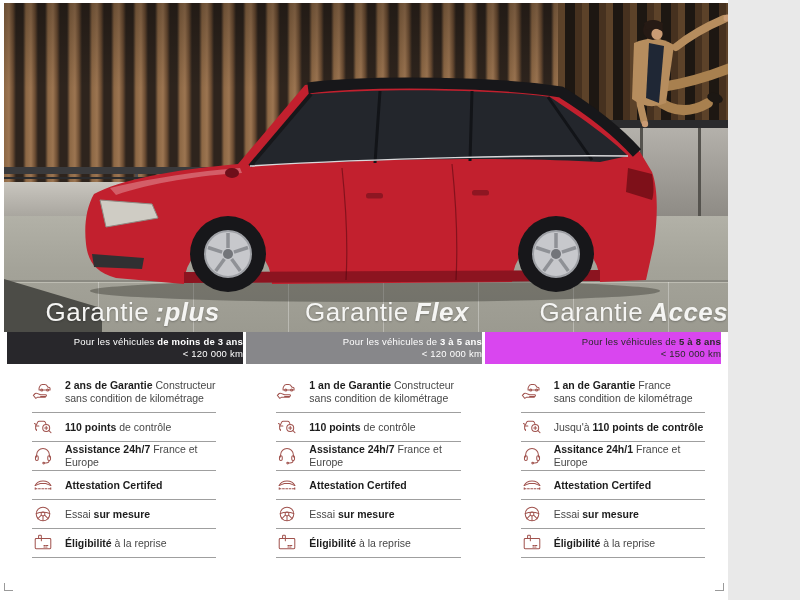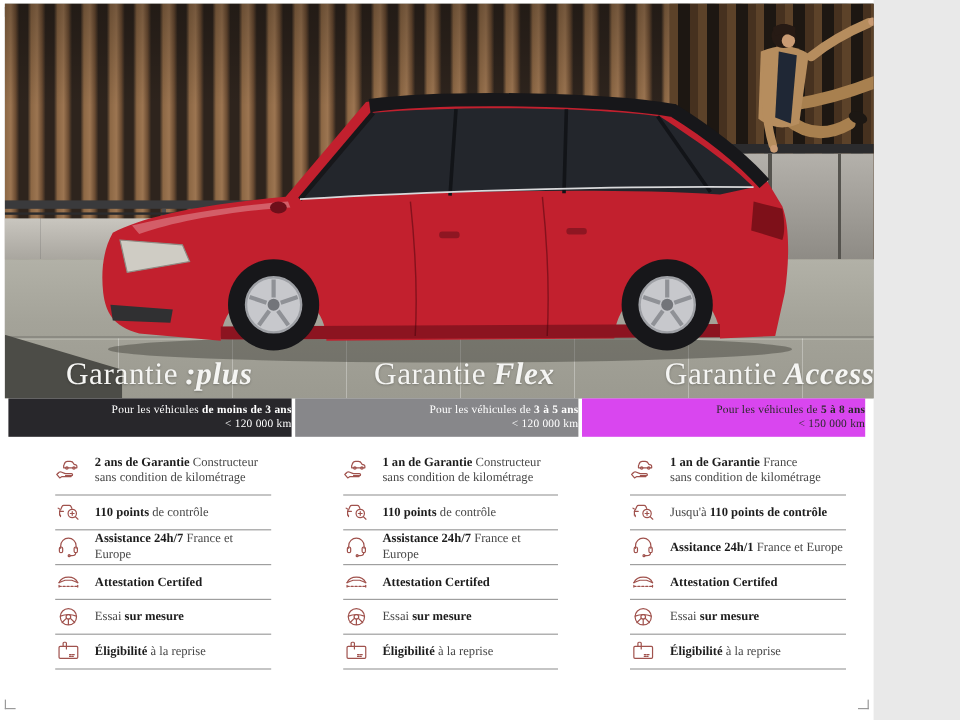--- a/index.html
+++ b/index.html
@@ -1,17 +1,17 @@
 <!DOCTYPE html>
 <html><head>
 <meta charset="utf-8">
 <style>
   html,body{margin:0;padding:0;background:#e9e9e9;}
   .page{position:relative;width:728px;height:600px;background:#fff;overflow:hidden;
-        font-family:Liberation Serif, serif;}
+        font-family:Liberation Sans, sans-serif;}
   
   .cm{position:absolute;width:8px;height:7px;}
   .cm.tl{left:4px;top:6px;border-top:1px solid #9a9a9a;border-left:1px solid #9a9a9a;}
   .cm.tr{right:4px;top:6px;border-top:1px solid #9a9a9a;border-right:1px solid #9a9a9a;}
   .cm.bl{left:4px;bottom:9px;border-bottom:1px solid #9a9a9a;border-left:1px solid #9a9a9a;}
   .cm.br{right:4px;bottom:9px;border-bottom:1px solid #9a9a9a;border-right:1px solid #9a9a9a;}
 
   
   .photo{position:absolute;left:4px;top:3px;width:766px;height:329px;overflow:hidden;background:#8f8e86;}
   .slats{position:absolute;left:0;top:0;width:100%;height:213px;
@@ -45,21 +45,21 @@
 
   
   .banners-row{position:absolute;left:7px;right:7px;top:332px;display:flex;gap:3px;}
   .banner{flex:1;height:32px;display:flex;flex-direction:column;justify-content:center;
     align-items:flex-end;font-size:9.5px;line-height:12px;letter-spacing:.2px;}
   .banner.p0{background:#28272b;color:#fff;}
   .banner.p1{background:#87878a;color:#fff;}
   .banner.p2{background:#d946ef;color:#2a2a2a;}
 
   
-  .features-row{position:absolute;left:16px;right:7px;top:371px;display:flex;gap:18px;}
+  .features-row{position:absolute;left:2px;right:7px;top:371px;display:flex;gap:18px;}
   .fcol{flex:1;padding:0 16px 0 26px;}
   .fcol:first-child{padding-left:30px;}
   .feat{display:flex;align-items:center;gap:11px;min-height:28px;border-bottom:1px solid #9f9f9f;}
   .feat.tall{min-height:41px;}
   .ficon{flex:0 0 22px;height:22px;color:#a0524d;}
   .ficon svg{width:22px;height:22px;display:block;}
   .ftext{font-size:10.5px;line-height:13px;color:#474747;}
   .ftext b{color:#1d1d1d;}
   .l2:empty{display:none;}
 </style>

